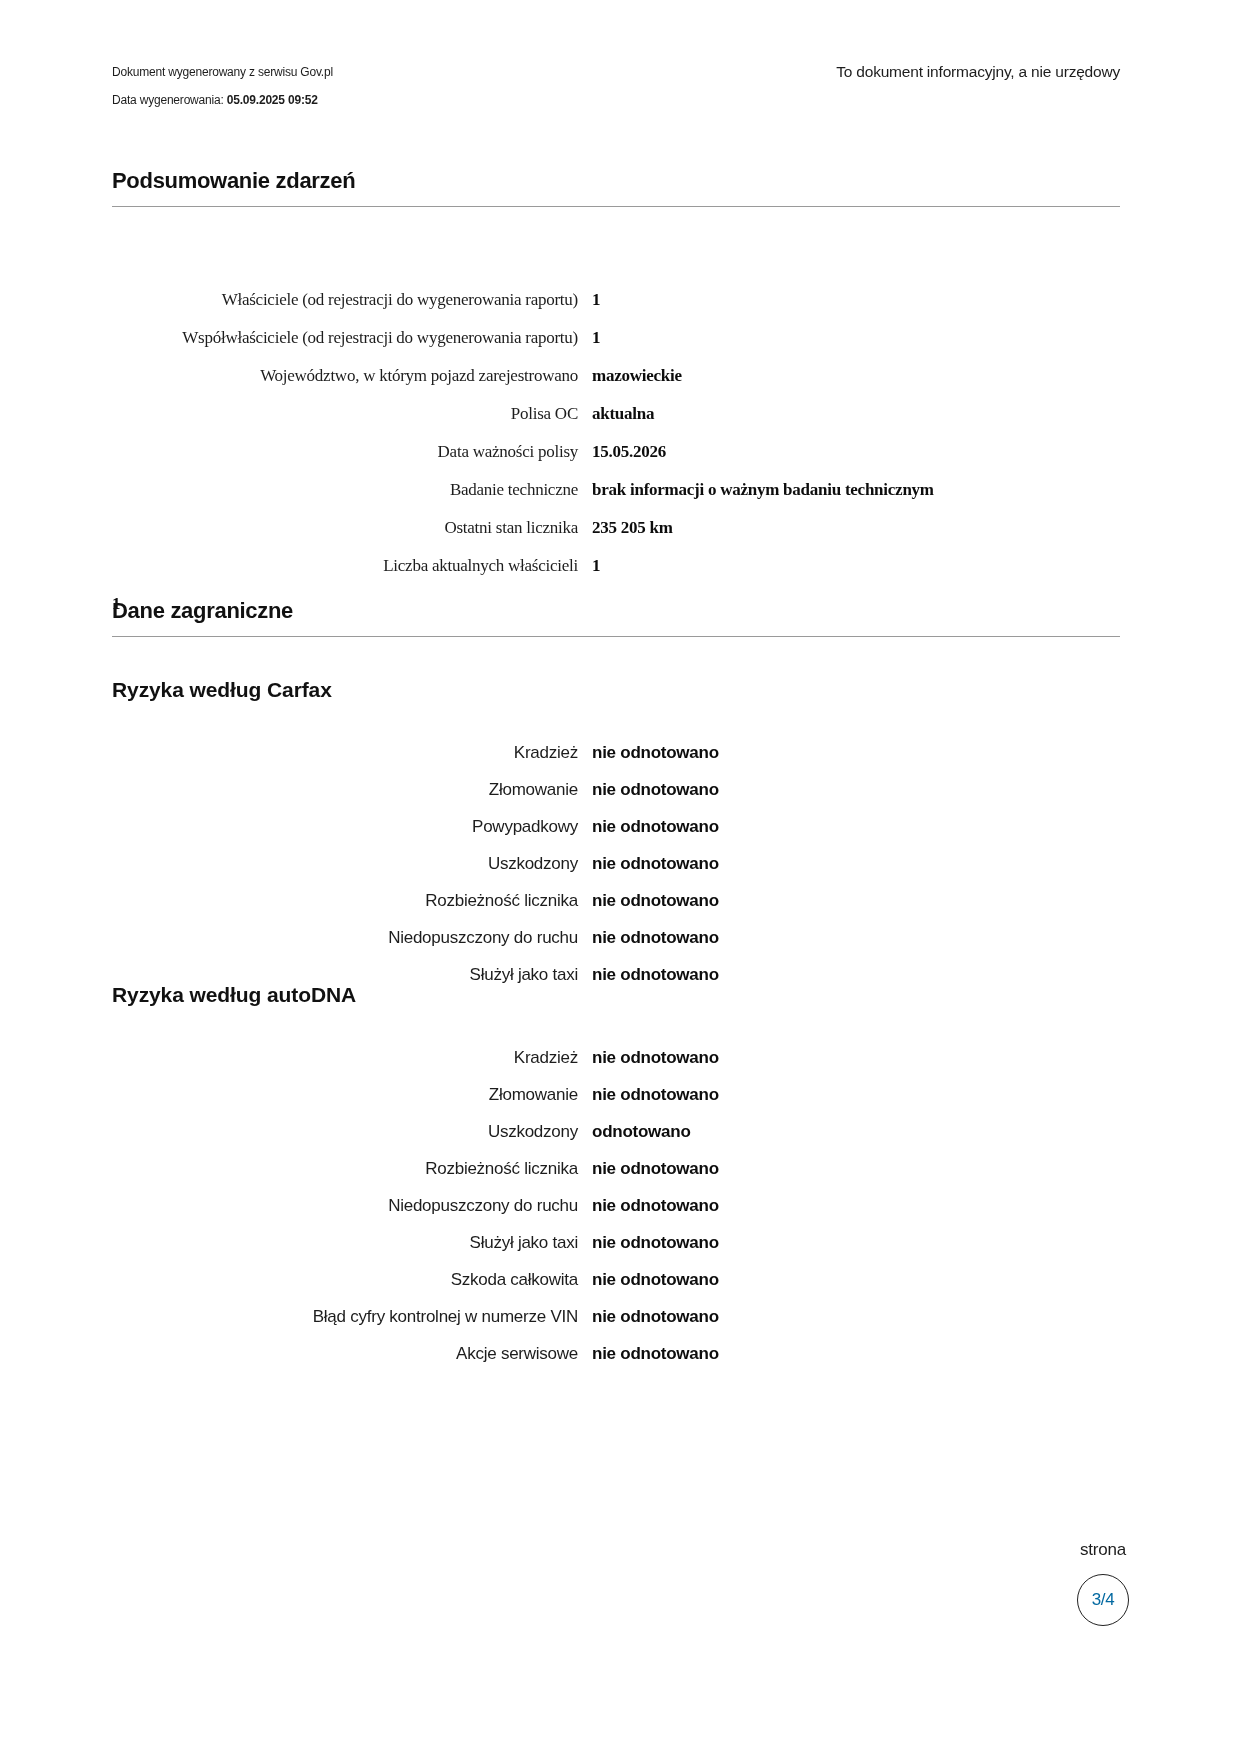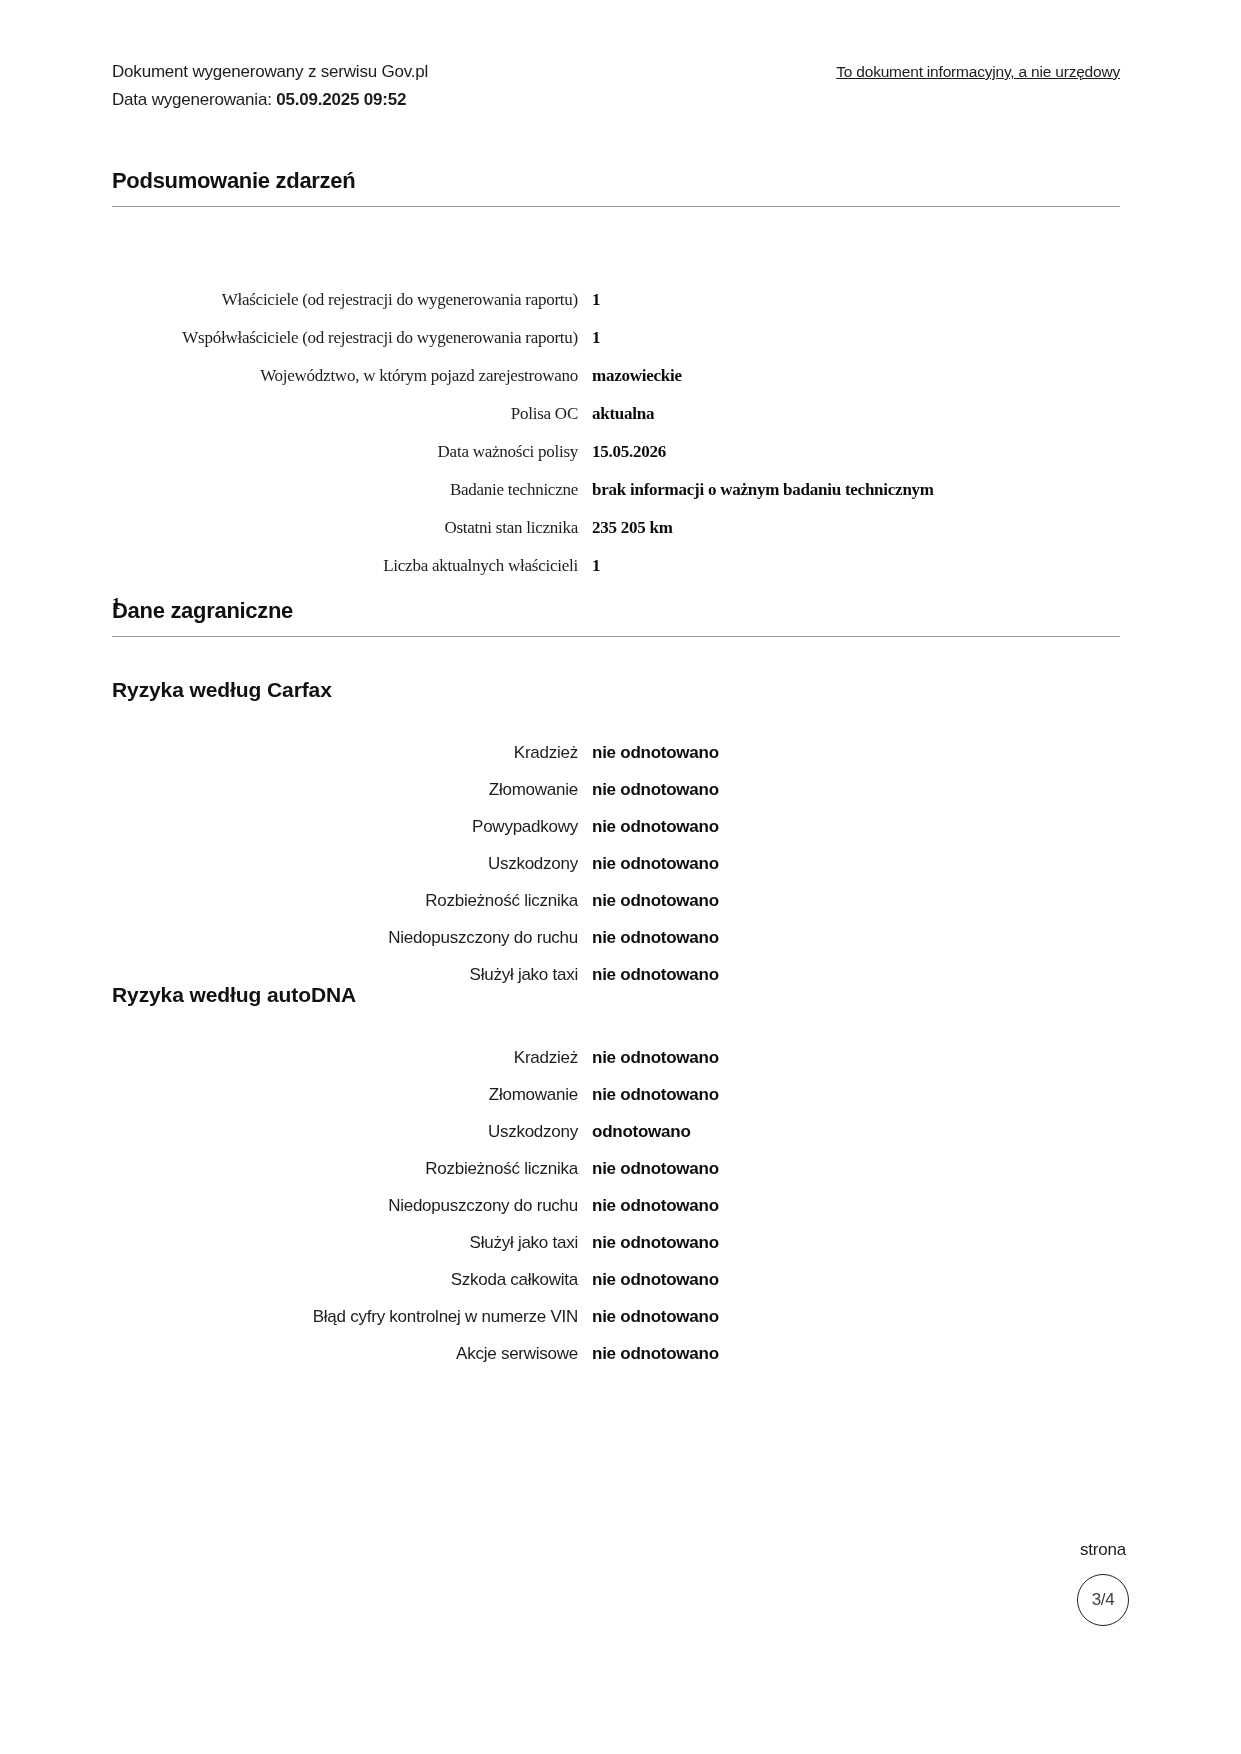--- a/index.html
+++ b/index.html
@@ -26,37 +26,36 @@
     position: absolute;
     left: 112px;
     top: 58px;
     width: 1008px;
     display: flex;
     justify-content: space-between;
     align-items: flex-start;
   }
   .doc-header-left { }
   .header-line {
-    font-size: 17px;
+    font-size: 12px;
     line-height: 28px;
     color: #1d1d1d;
     white-space: nowrap;
     letter-spacing: -0.2px;
   }
   .header-line .bold {
     font-weight: 700;
   }
   .doc-header-right {
     font-size: 15.5px;
     line-height: 28px;
     color: #1d1d1d;
     white-space: nowrap;
     letter-spacing: -0.2px;
     text-align: right;
-    text-decoration: underline;
   }
 
   
   .section {
     position: absolute;
     left: 112px;
     width: 1008px;
   }
   .section-title {
     font-size: 22px;
@@ -134,21 +133,21 @@
   }
   .page-badge {
     width: 50px;
     height: 50px;
     border: 1.6px solid #222222;
     border-radius: 50%;
     display: flex;
     align-items: center;
     justify-content: center;
     font-size: 17px;
-    color: #404040;
+    color: #0369a1;
     letter-spacing: -0.3px;
   }
 </style>
 </head>
 <body>
 
 <div class="page">
 
   <div class="doc-header">
     <div class="doc-header-left">

